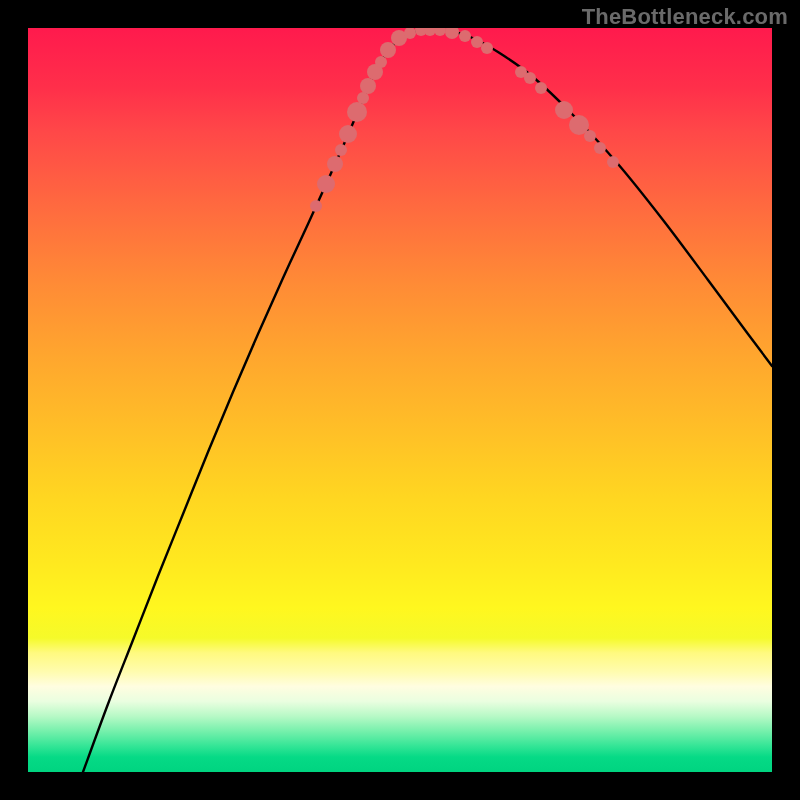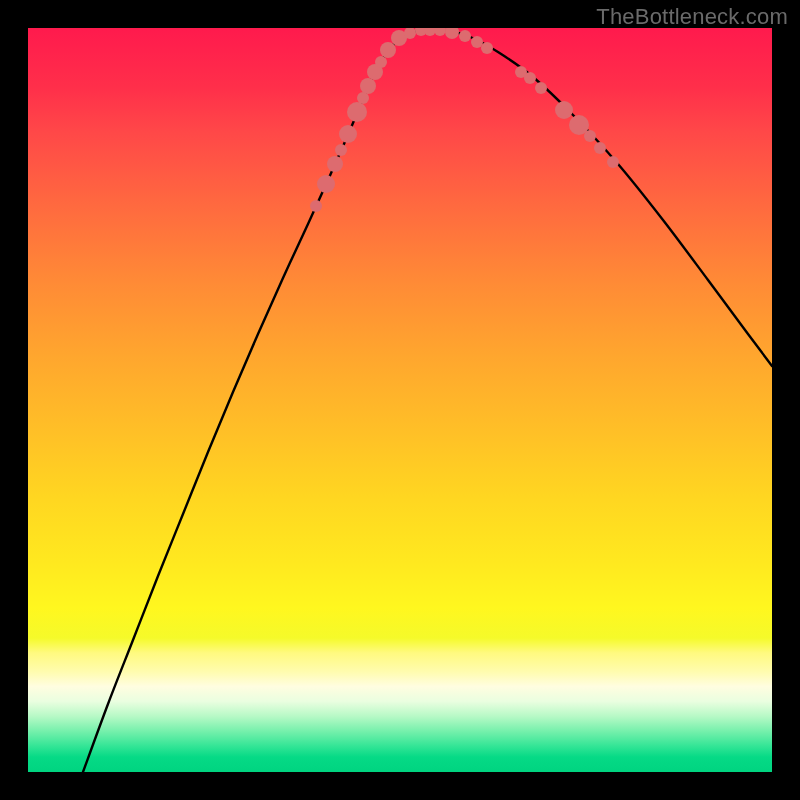--- a/index.html
+++ b/index.html
@@ -11,20 +11,21 @@
     overflow: hidden;
     font-family: Arial, Helvetica, sans-serif;
   }
   .frame {
     position: absolute;
     top: 0;
     left: 0;
     width: 800px;
     height: 800px;
     background: #000;
+    font-weight: bold;
   }
   .plot {
     position: absolute;
     top: 28px;
     left: 28px;
     width: 744px;
     height: 744px;
     overflow: hidden;
   }
   .gradient {

